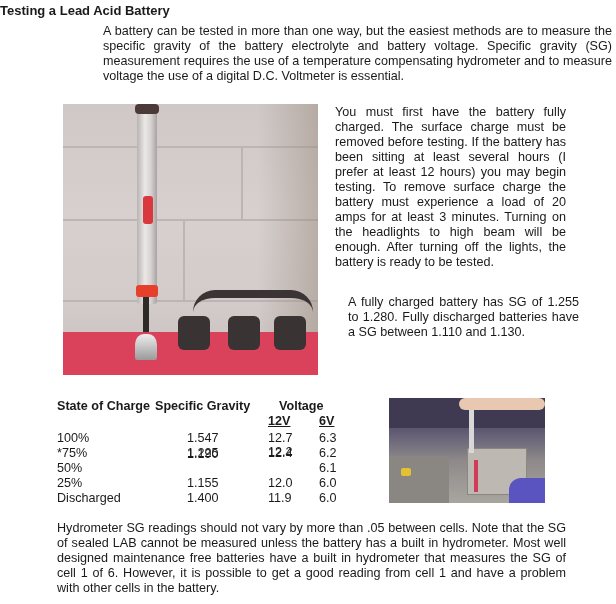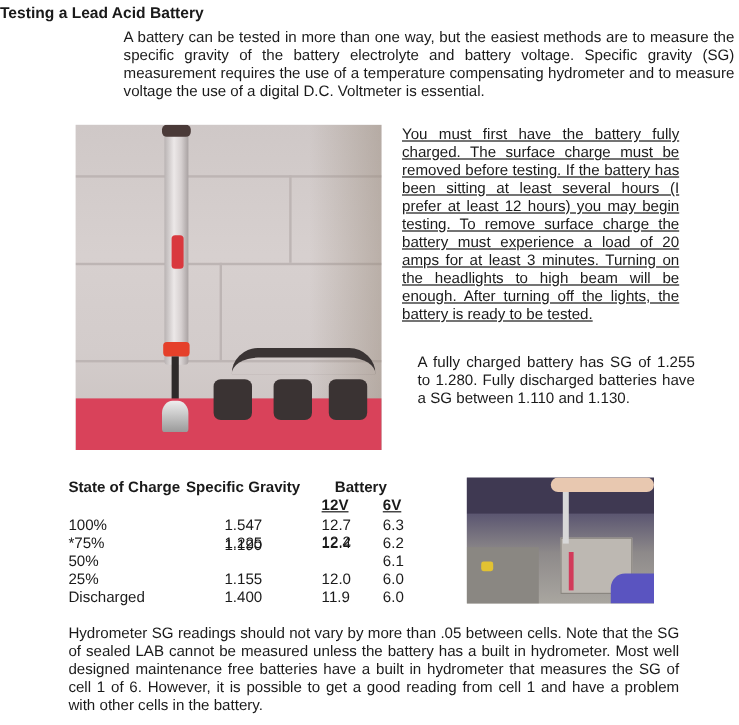--- a/index.html
+++ b/index.html
@@ -2,21 +2,21 @@
 <html><head>
 <meta charset="utf-8">
 <style>
   html, body { margin: 0; padding: 0; background: #ffffff; }
   body { width: 616px; height: 604px; position: relative; overflow: hidden;
          font-family: "Liberation Sans", sans-serif; color: #1a1a1a; font-size: 12.6px; }
   .title { position: absolute; left: 0; width: 616px; top: 3px; text-align: left;
            font-weight: bold; font-size: 13px; }
   .para { position: absolute; text-align: justify; line-height: 15px; margin: 0; }
   .p1 { left: 57px; top: 24px; width: 509px; margin-left: 46px; }
-  .p2 { left: 335px; top: 105px; width: 231px; text-decoration: underline; }
+  .p2 { left: 335px; top: 105px; width: 231px; }
   .p3 { left: 348px; top: 295px; width: 231px; }
   .p4 { left: 57px; top: 521px; width: 509px; }
 
   .photo1 { position: absolute; left: 63px; top: 104px; width: 255px; height: 271px; overflow: hidden;
             background: linear-gradient(180deg, #cfc8c7 0%, #d7d0cf 40%, #d3cccb 70%, #c9c1bf 100%); }
   .photo1 .hline { position: absolute; left: 0; width: 100%; height: 2px; background: #bdb5b4; }
   .photo1 .vline { position: absolute; width: 2px; background: #bdb5b4; }
   .photo1 .shadow { position: absolute; right: 0; top: 0; width: 60px; height: 100%;
                     background: linear-gradient(90deg, rgba(180,170,160,0) 0%, rgba(150,135,120,0.45) 100%); }
   .photo1 .tube { position: absolute; left: 74px; top: 2px; width: 20px; height: 198px;
@@ -75,21 +75,21 @@
   <div class="post" style="left:211px; top:212px"></div>
   <div class="nozzle"></div>
 </div>
 
 <p class="para p2">You must first have the battery fully charged. The surface charge must be removed before testing. If the battery has been sitting at least several hours (I prefer at least 12 hours) you may begin testing. To remove surface charge the battery must experience a load of 20 amps for at least 3 minutes. Turning on the headlights to high beam will be enough. After turning off the lights, the battery is ready to be tested.</p>
 <p class="para p3">A fully charged battery has SG of 1.255 to 1.280. Fully discharged batteries have a SG between 1.110 and 1.130.</p>
 
 <div class="table">
   <span class="hdr" style="left:0">State of Charge</span>
   <span class="hdr" style="left:98px">Specific Gravity</span>
-  <span class="hdr" style="left:222px">Battery</span>
+  <span class="hdr" style="left:222px">Voltage</span>
   <span class="sub" style="left:211px">12V</span>
   <span class="sub" style="left:262px">6V</span>
 
   <div>
     <span class="cell" style="left:0; top:32px">100%</span>
     <span class="cell" style="left:130px; top:32px">1.547</span>
     <span class="cell" style="left:211px; top:32px">12.7</span>
     <span class="cell" style="left:262px; top:32px">6.3</span>
   </div>
   <div>

